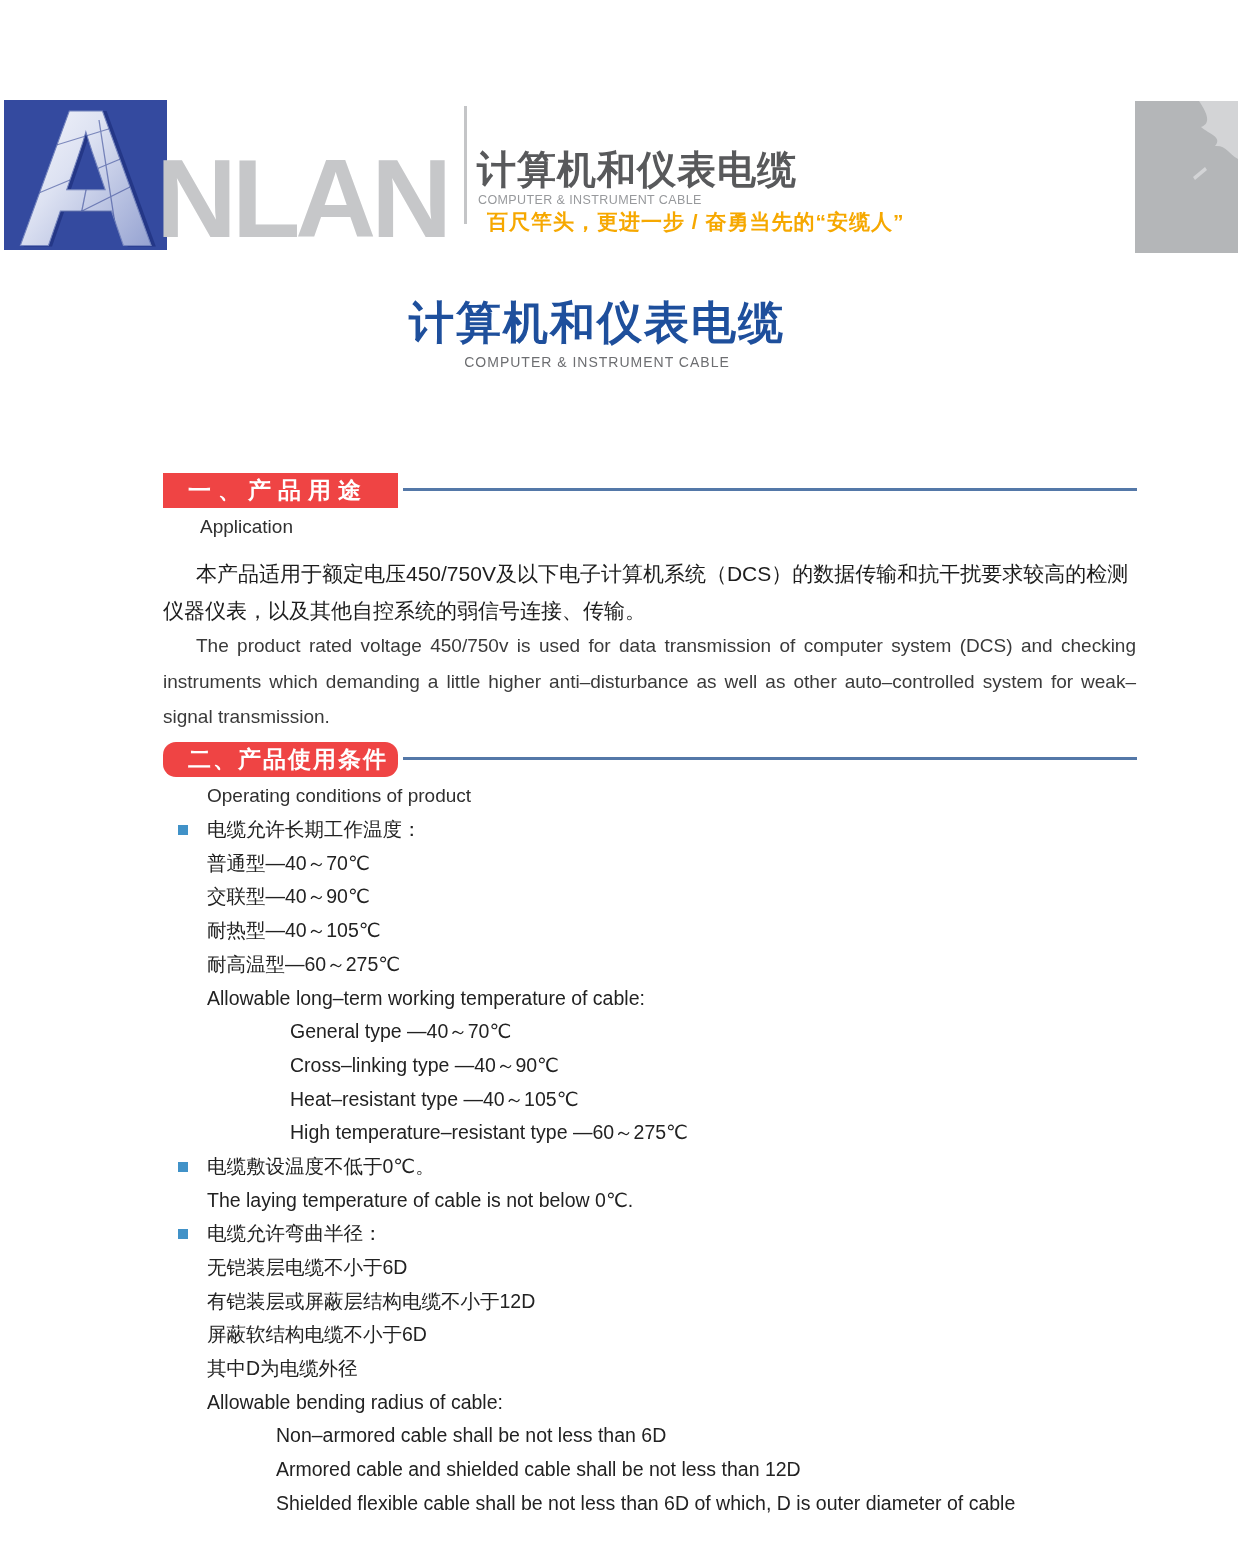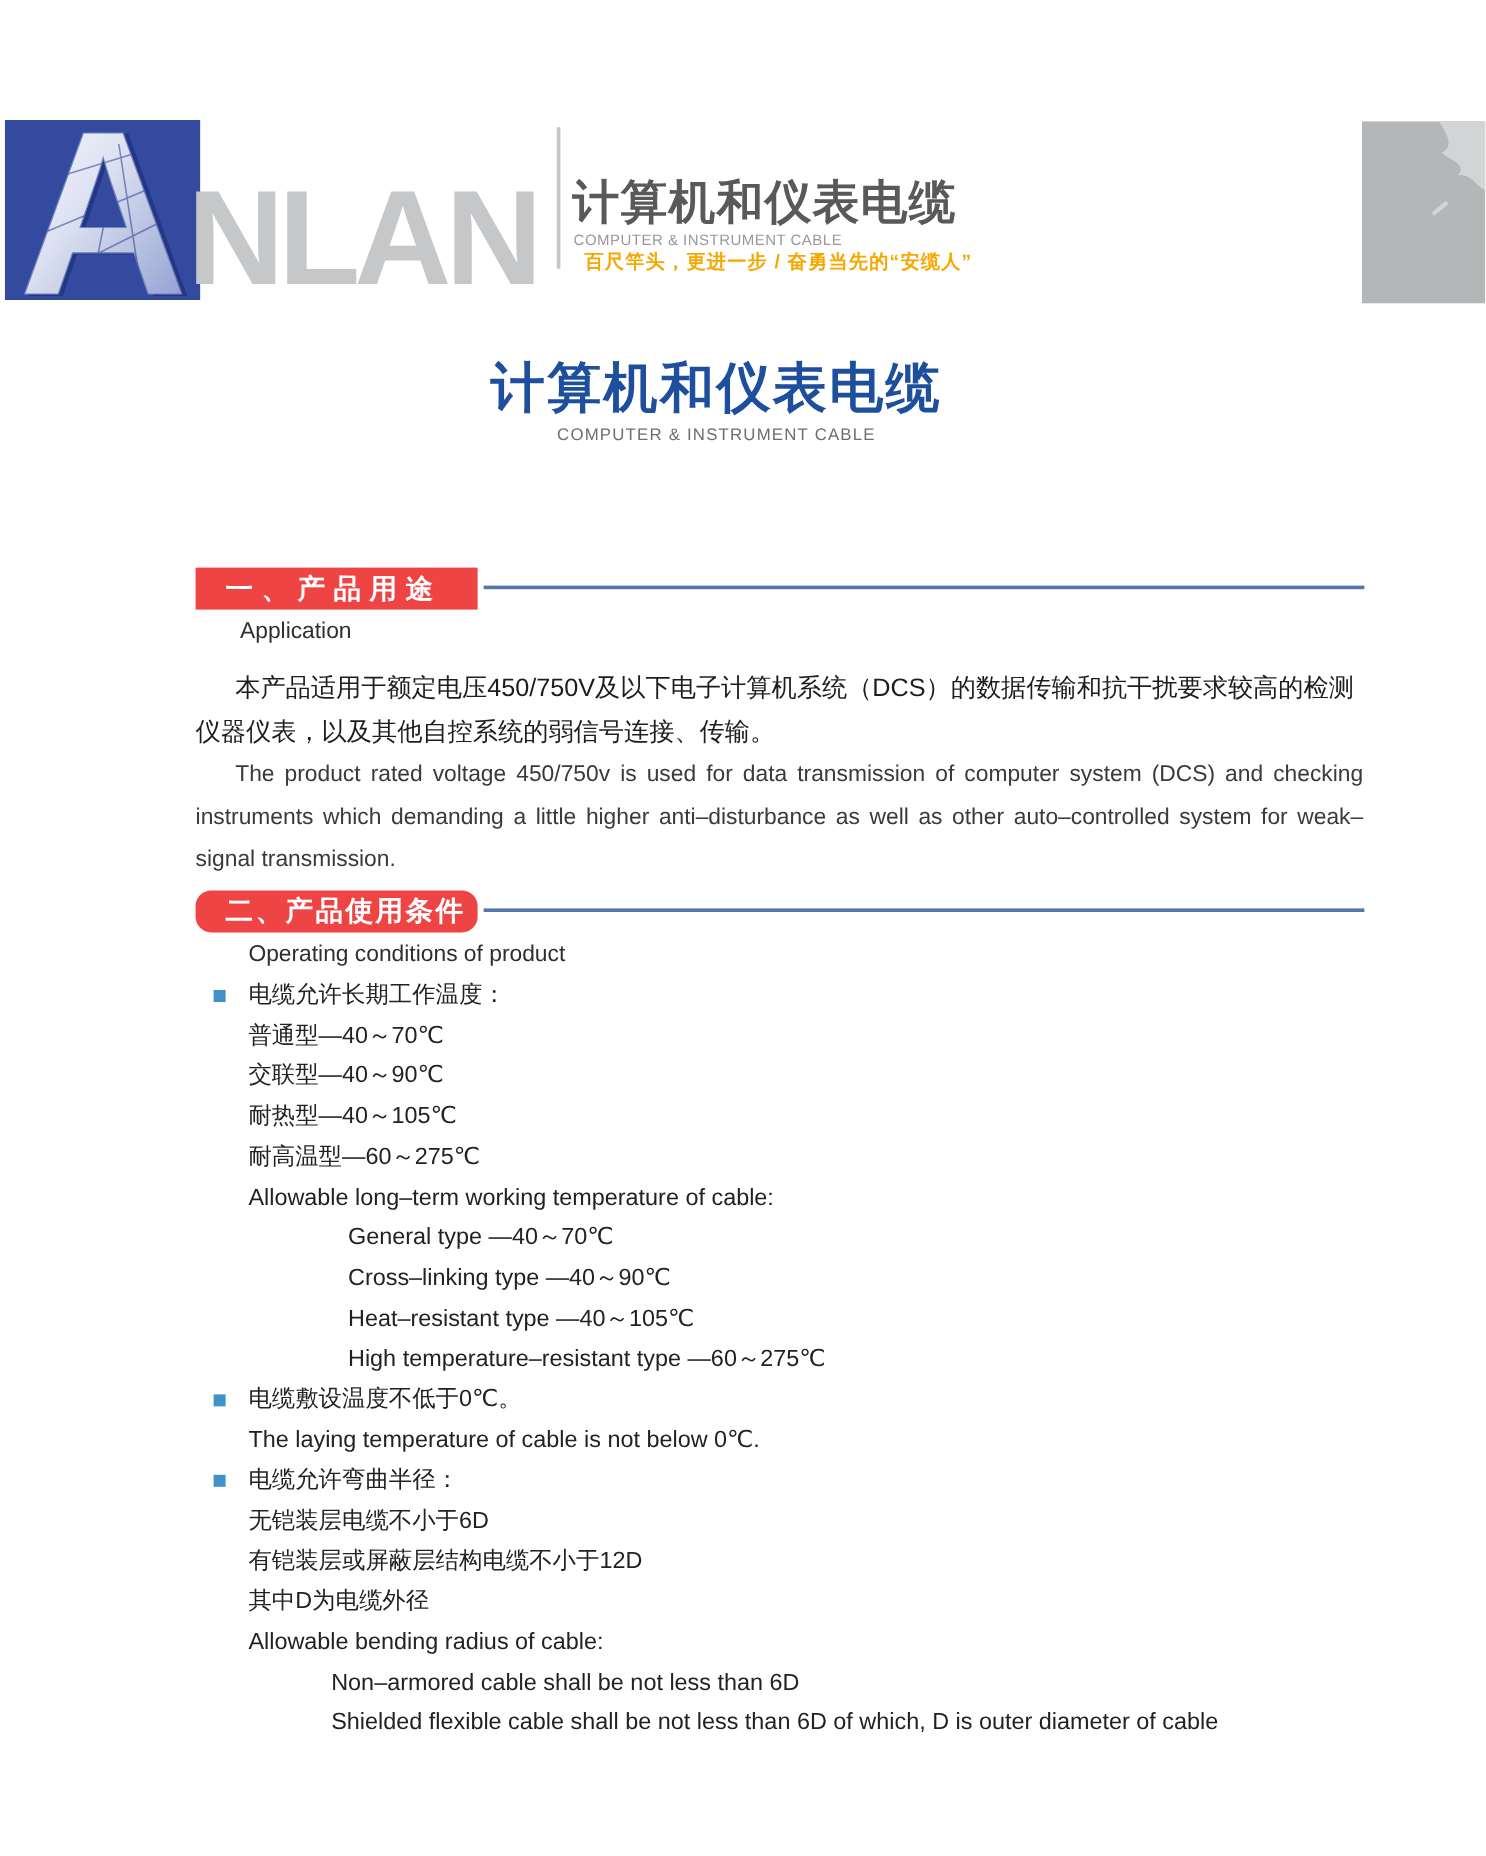--- a/index.html
+++ b/index.html
@@ -7,21 +7,21 @@
         font-family:"Liberation Sans","DejaVu Sans",sans-serif;color:#1f1f1f;}
   .abs{position:absolute;}
 
   
   .logo-square{left:4px;top:100px;width:163px;height:150px;}
   .wordmark{left:156px;top:143px;font-size:112px;line-height:1;font-weight:bold;
             color:#c6c7c9;letter-spacing:-5px;}
   .hdr-divider{left:464px;top:106px;width:3px;height:118px;background:#c4c5c7;}
   .hdr-title{left:477px;top:150px;font-size:39px;line-height:1;font-weight:bold;color:#58595b;letter-spacing:1px;}
   .hdr-sub{left:478px;top:194px;font-size:12.5px;line-height:1;color:#97999c;letter-spacing:0.4px;}
-  .hdr-tagline{left:487px;top:211px;font-size:16px;line-height:1;font-weight:bold;color:#f6a800;letter-spacing:1px;}
+  .hdr-tagline{left:487px;top:211px;font-size:21px;line-height:1;font-weight:bold;color:#f6a800;letter-spacing:1px;}
   .gray-box{left:1135px;top:101px;width:103px;height:152px;}
 
   
   .hero-title{left:0;top:298px;width:1194px;text-align:center;font-size:45px;line-height:1.1;
               font-weight:bold;color:#1e4f9c;letter-spacing:2px;}
   .hero-sub{left:0;top:354px;width:1194px;text-align:center;font-size:14px;color:#6d6e71;letter-spacing:1px;}
 
   
   .sec-box{left:163px;width:235px;height:35px;background:#ef4444;color:#ffffff;
            font-size:23px;font-weight:bold;display:flex;align-items:center;
@@ -154,26 +154,32 @@
         <span class="bullet"></span>
         <span class="txt">电缆允许弯曲半径：</span>
       </div>
       <div class="row i0">
         <span class="txt">无铠装层电缆不小于6D</span>
       </div>
       <div class="row i0">
         <span class="txt">有铠装层或屏蔽层结构电缆不小于12D</span>
       </div>
       <div class="row i0">
+        <span class="txt">屏蔽软结构电缆不小于6D</span>
+      </div>
+      <div class="row i0">
         <span class="txt">其中D为电缆外径</span>
       </div>
       <div class="row i0">
         <span class="txt">Allowable bending radius of cable:</span>
       </div>
       <div class="row i2">
         <span class="txt">Non–armored cable shall be not less than 6D</span>
       </div>
       <div class="row i2">
+        <span class="txt">Armored cable and shielded cable shall be not less than 12D</span>
+      </div>
+      <div class="row i2">
         <span class="txt">Shielded flexible cable shall be not less than 6D of which, D is outer diameter of cable</span>
       </div>
     </div>
 
 </div>
 
 </body></html>

